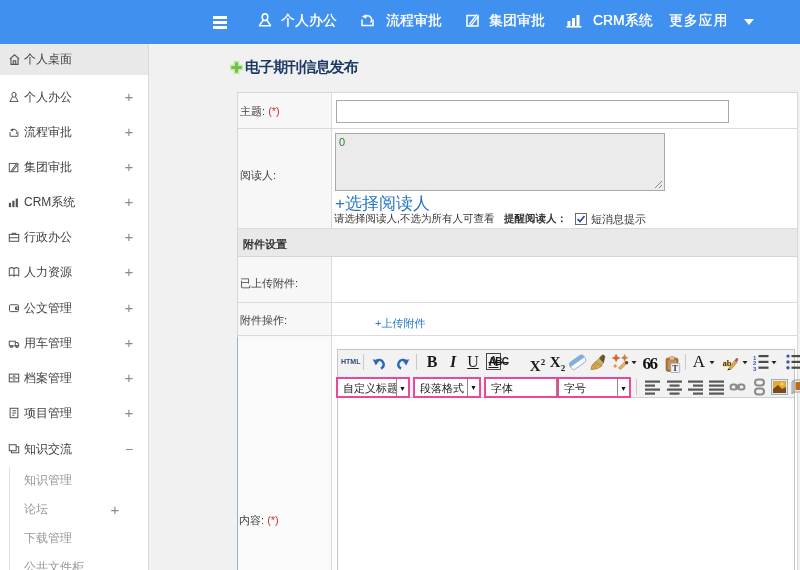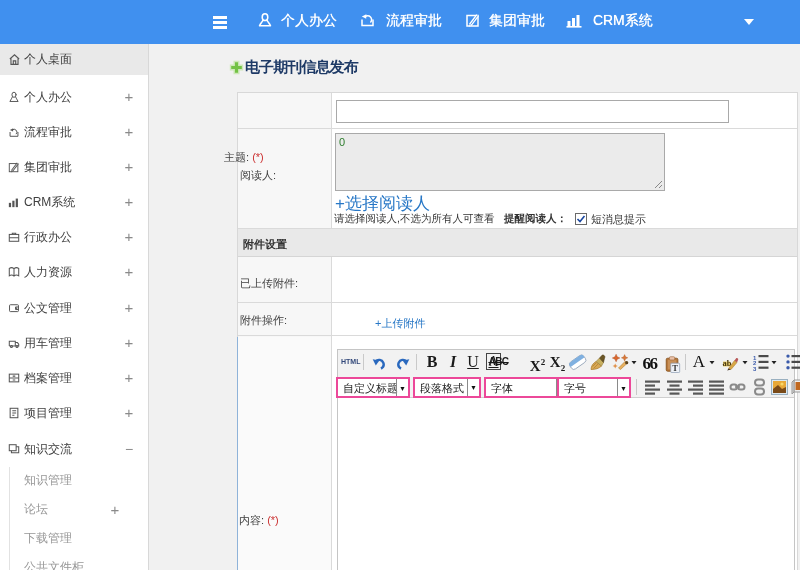--- a/index.html
+++ b/index.html
@@ -70,20 +70,21 @@
   </div>
   <div class="nav-it" style="left:566px;">
     <svg width="17" height="15" viewBox="0 0 17 15">
         <rect x="1.5" y="8" width="3" height="5" fill="#fff"></rect>
         <rect x="6" y="5" width="3" height="8" fill="#fff"></rect>
         <rect x="10.5" y="2" width="3" height="11" fill="#fff"></rect>
         <rect x="0.5" y="13" width="15" height="1.6" fill="#fff"></rect>
       </svg>
     <span style="margin-left:6px;">CRM系统</span>
   </div>
+  <div class="nav-it" style="left:669px; letter-spacing:0.8px;">更多应用</div>
   <div class="abs" style="left:744px; top:19px; width:0; height:0; border-left:5px solid transparent; border-right:5px solid transparent; border-top:6px solid #fff;"></div>
 </div>
 
 <div class="side"></div>
 <div class="sit" style="top:44px; height:31px; line-height:31px; background:#e9e9e9; width:148px;">
   <svg class="ic" viewBox="0 0 14 14" fill="none" stroke="#555" stroke-width="1.2" style="width:13px;height:13px;margin-top:-7px;">
       <path d="M2 6.5 L7 2 L12 6.5 M3.2 6 L3.2 12.3 L10.8 12.3 L10.8 6"></path>
       <path d="M5.7 12 L5.7 8.5 L8.3 8.5 L8.3 12"></path>
     </svg>
   <span class="tx">个人桌面</span>
@@ -201,21 +202,21 @@
       <path d="M5.2 1.5 h4.6 v3.7 h3.7 v4.6 h-3.7 v3.7 h-4.6 v-3.7 h-3.7 v-4.6 h3.7 z" fill="#73c245" stroke="#cde8b8" stroke-width="1.4"></path>
     </svg>
 </div>
 <div class="abs" style="left:245px; top:58px; font-size:15px; font-weight:bold; color:#1e3a66; letter-spacing:-0.9px;">电子期刊信息发布</div>
 
 <div class="abs" style="left:237px; top:92px; width:561px; height:478px; background:#fff; border:1px solid #d8d8d8; border-bottom:none;"></div>
 
 <div class="abs lblcell" style="left:238px; top:93px; width:94px; height:477px; border-right:1px solid #dadada;"></div>
 
 <div class="abs bline" style="left:238px; top:93px; width:559px; height:36px;"></div>
-<div class="abs lbl" style="left:224px; top:104px;margin-top:46px;">主题: <span class="red">(*)</span></div>
+<div class="abs lbl" style="left:240px; top:104px;">主题: <span class="red">(*)</span></div>
 <div class="abs" style="left:336px; top:100px; width:393px; height:23px; background:#fff; border:1px solid #a9a9a9;"></div>
 
 <div class="abs bline" style="left:238px; top:129px; width:559px; height:100px;"></div>
 <div class="abs lbl" style="left:240px; top:168px;">阅读人:</div>
 <div class="abs" style="left:335px; top:133px; width:330px; height:58px; background:#ebebeb; border:1px solid #a9a9a9; font-size:11px; color:#2d7d2d; padding:2px 3px;">0
   <svg style="position:absolute;right:1px;bottom:1px;" width="9" height="9" viewBox="0 0 9 9">
       <path d="M8 1 L1 8 M8 5 L5 8" stroke="#888" stroke-width="1"></path>
     </svg>
 </div>
 <div class="abs" style="left:335px; top:192px;"><a class="blue-link" style="font-size:17px;">+选择阅读人</a></div>

